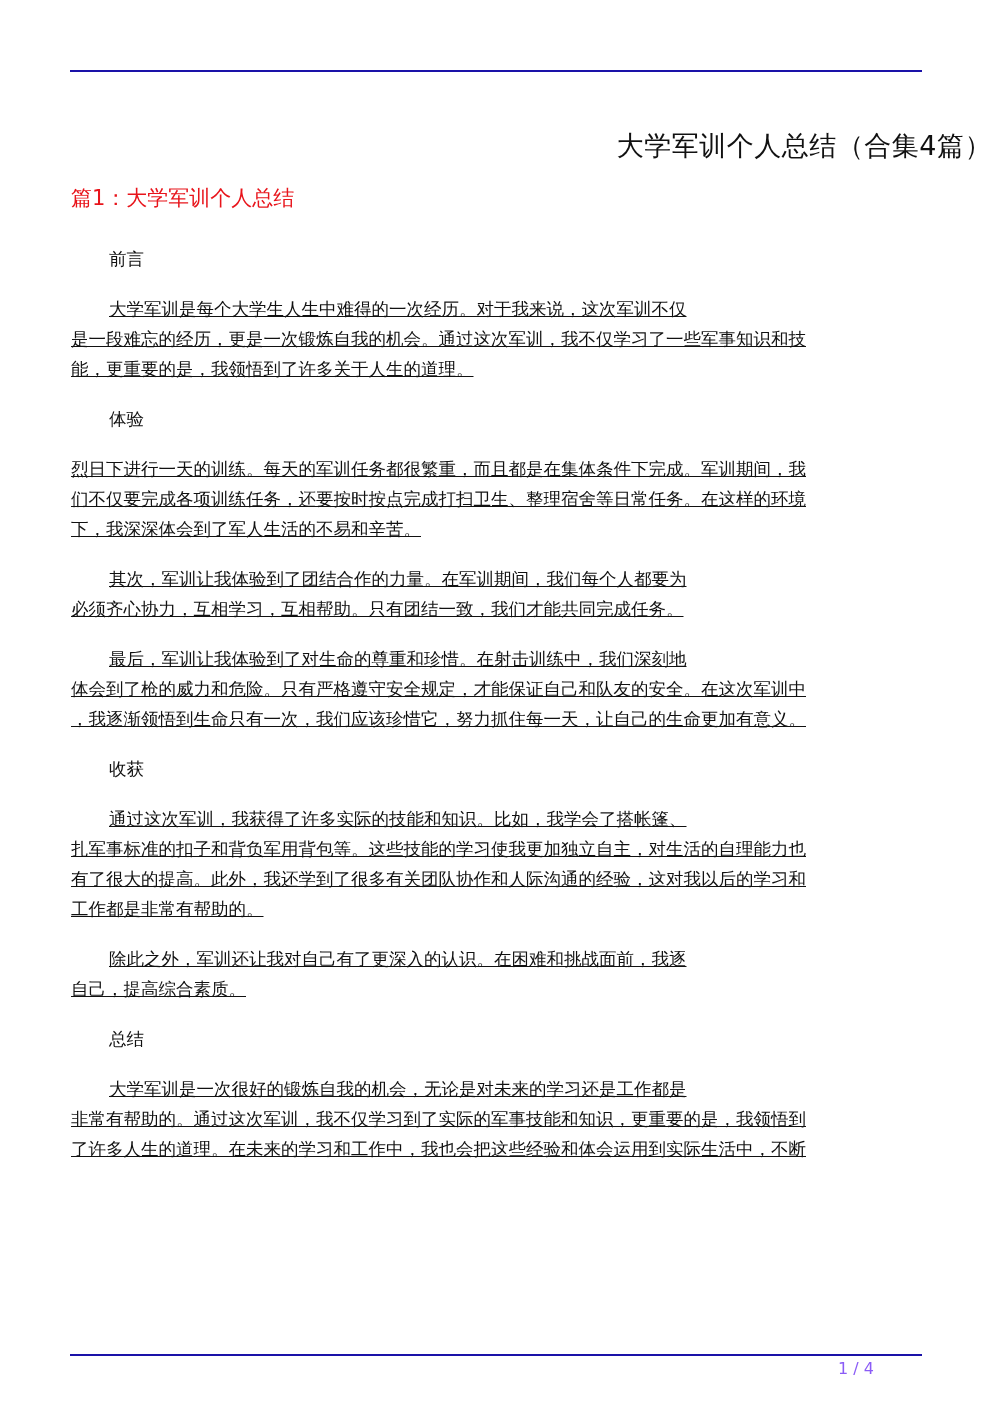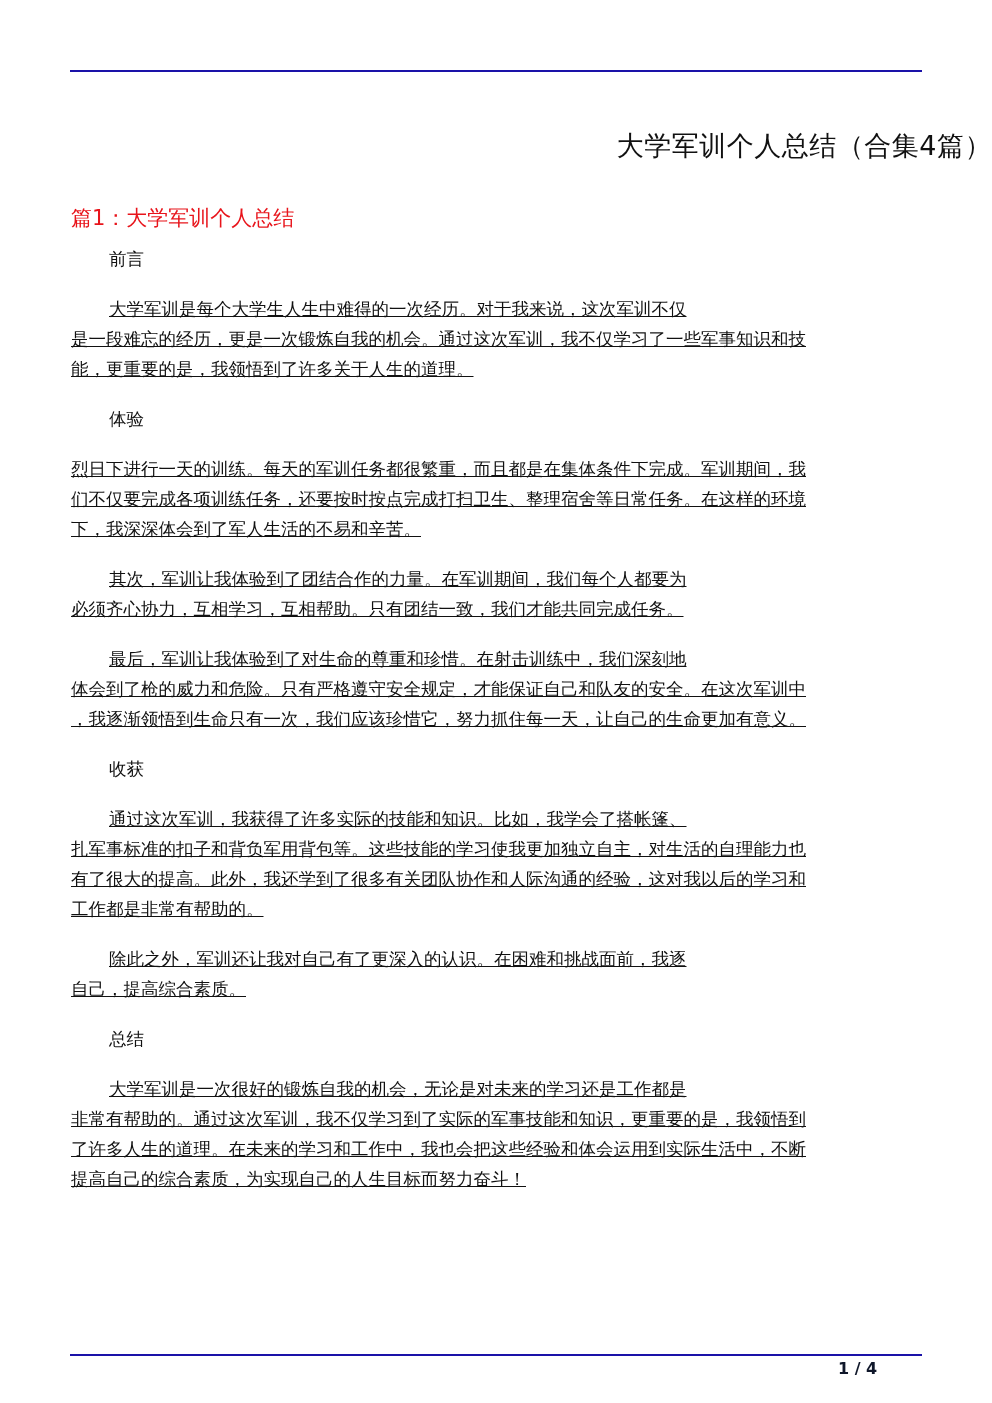--- a/index.html
+++ b/index.html
@@ -3,27 +3,27 @@
 <meta charset="utf-8">
 <style>
   html, body { margin: 0; padding: 0; background: #ffffff; }
   body { width: 992px; height: 1403px; position: relative; overflow: hidden;
          font-family: "DejaVu Sans", "Liberation Sans", sans-serif; color: #111; }
   .rule { position: absolute; left: 70px; width: 852px; height: 2px; background: #1a12a8; }
   .rule.top { top: 70px; }
   .rule.bottom { top: 1354px; }
   .doc-title { position: absolute; top: 128px; left: 0; width: 992px; text-align: right;
                font-size: 27px; color: #111; letter-spacing: 0.5px; }
-  .section-heading { position: absolute; top: 204px; left: 71px; font-size: 21px; color: #e8141b; }
+  .section-heading { position: absolute; top: 184px; left: 71px; font-size: 21px; color: #e8141b; }
   .body { position: absolute; left: 71px; top: 244px; width: 850px; font-size: 17.5px; }
   .line { height: 30px; line-height: 30px; white-space: nowrap; text-decoration: underline; }
   .indent { padding-left: 38px; }
   .gap { height: 20px; }
   .subhead { height: 30px; line-height: 30px; padding-left: 38px; }
-  .page-num { position: absolute; top: 1359px; left: 838px; font-size: 16px; color: #0f172a; font-weight: bold; }
+  .page-num { position: absolute; top: 1359px; left: 838px; font-size: 16px; color: #8b5cf6; }
 </style>
 </head>
 <body>
 
 <div class="rule top"></div>
 
 <div class="doc-title">大学军训个人总结（合集4篇）</div>
 
 <div class="section-heading">篇1：大学军训个人总结</div>
 
@@ -68,19 +68,18 @@
       <div class="line indent">除此之外，军训还让我对自己有了更深入的认识。在困难和挑战面前，我逐</div>
       <div class="line">自己，提高综合素质。</div>
     </div>
     <div class="gap"></div>
     <div class="subhead">总结</div>
     <div class="gap"></div>
     <div>
       <div class="line indent">大学军训是一次很好的锻炼自我的机会，无论是对未来的学习还是工作都是</div>
       <div class="line">非常有帮助的。通过这次军训，我不仅学习到了实际的军事技能和知识，更重要的是，我领悟到</div>
       <div class="line">了许多人生的道理。在未来的学习和工作中，我也会把这些经验和体会运用到实际生活中，不断</div>
-      <div class="line">提高自己的综合素质，为实现自己的人生目标而努力奋斗！</div>
     </div>
   </div>
 
 <div class="rule bottom"></div>
 
 <div class="page-num">1 / 4</div>
 
 </body></html>

